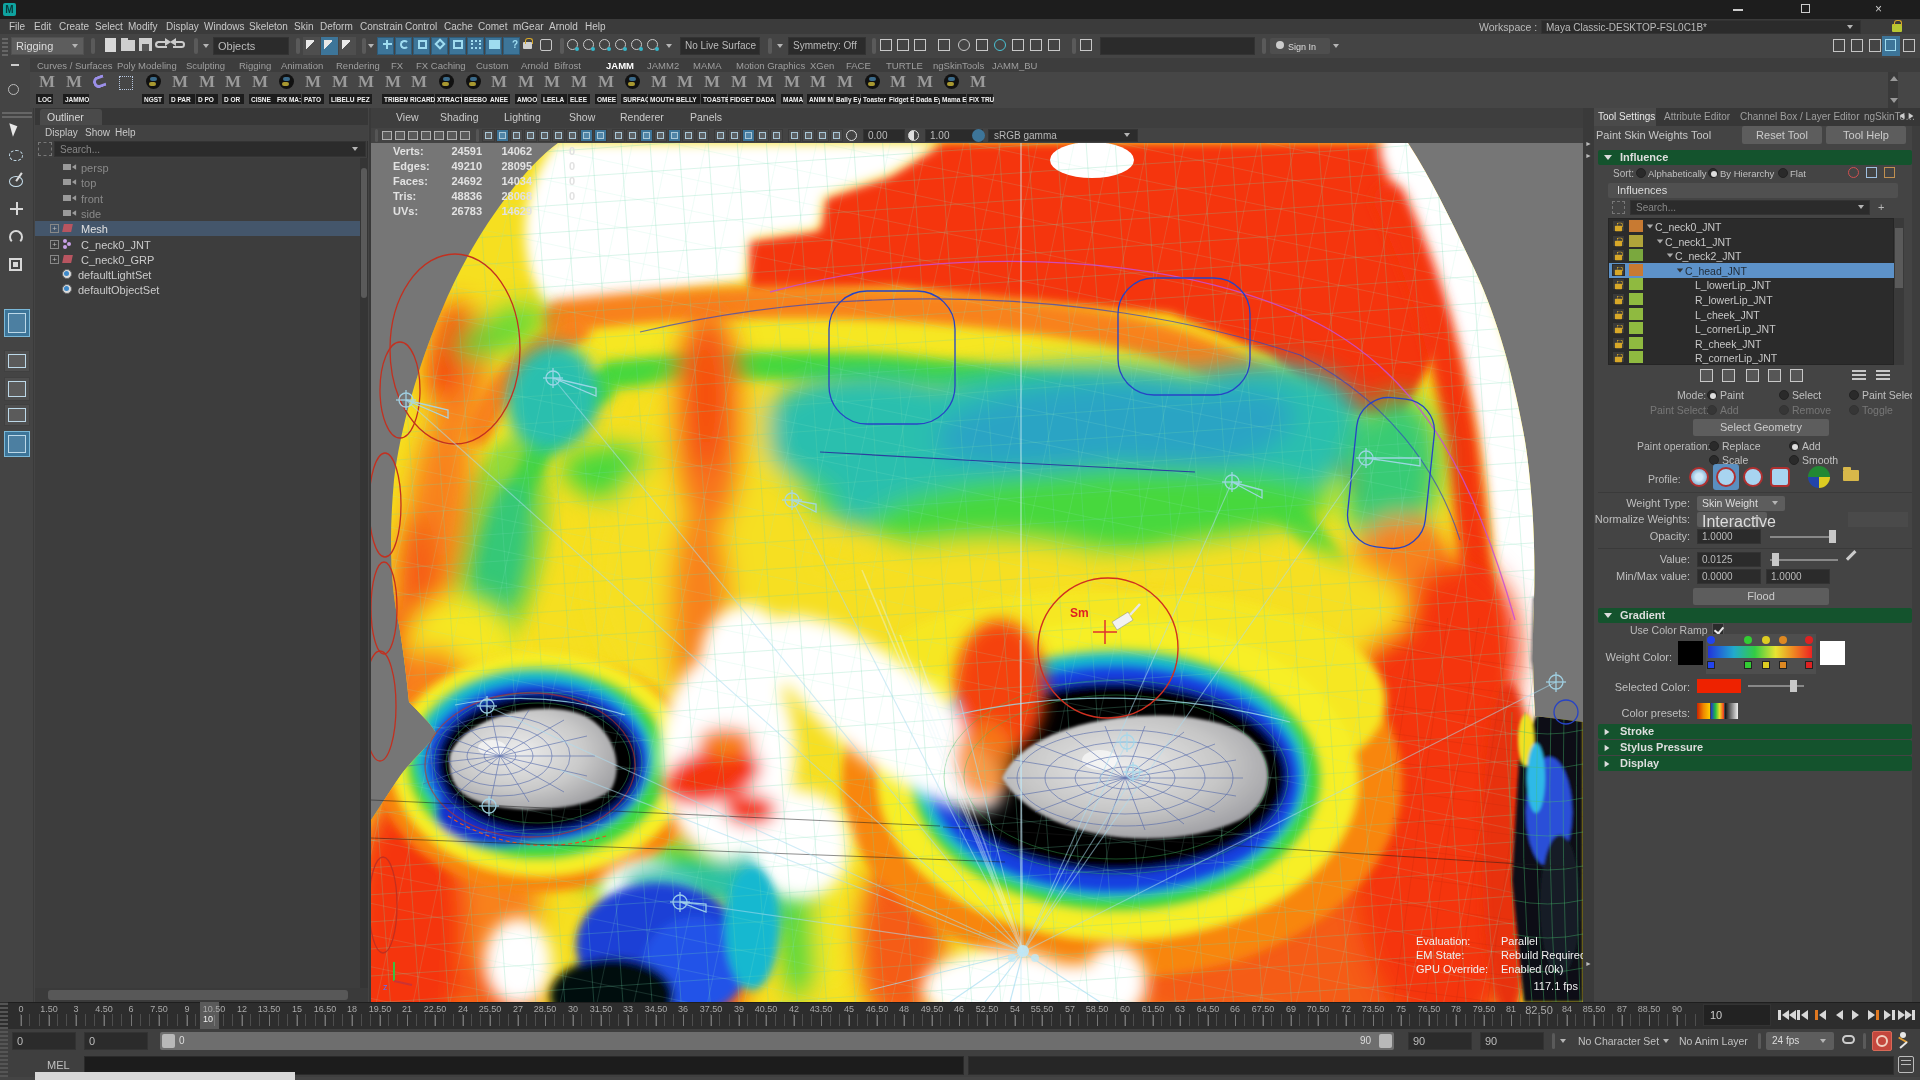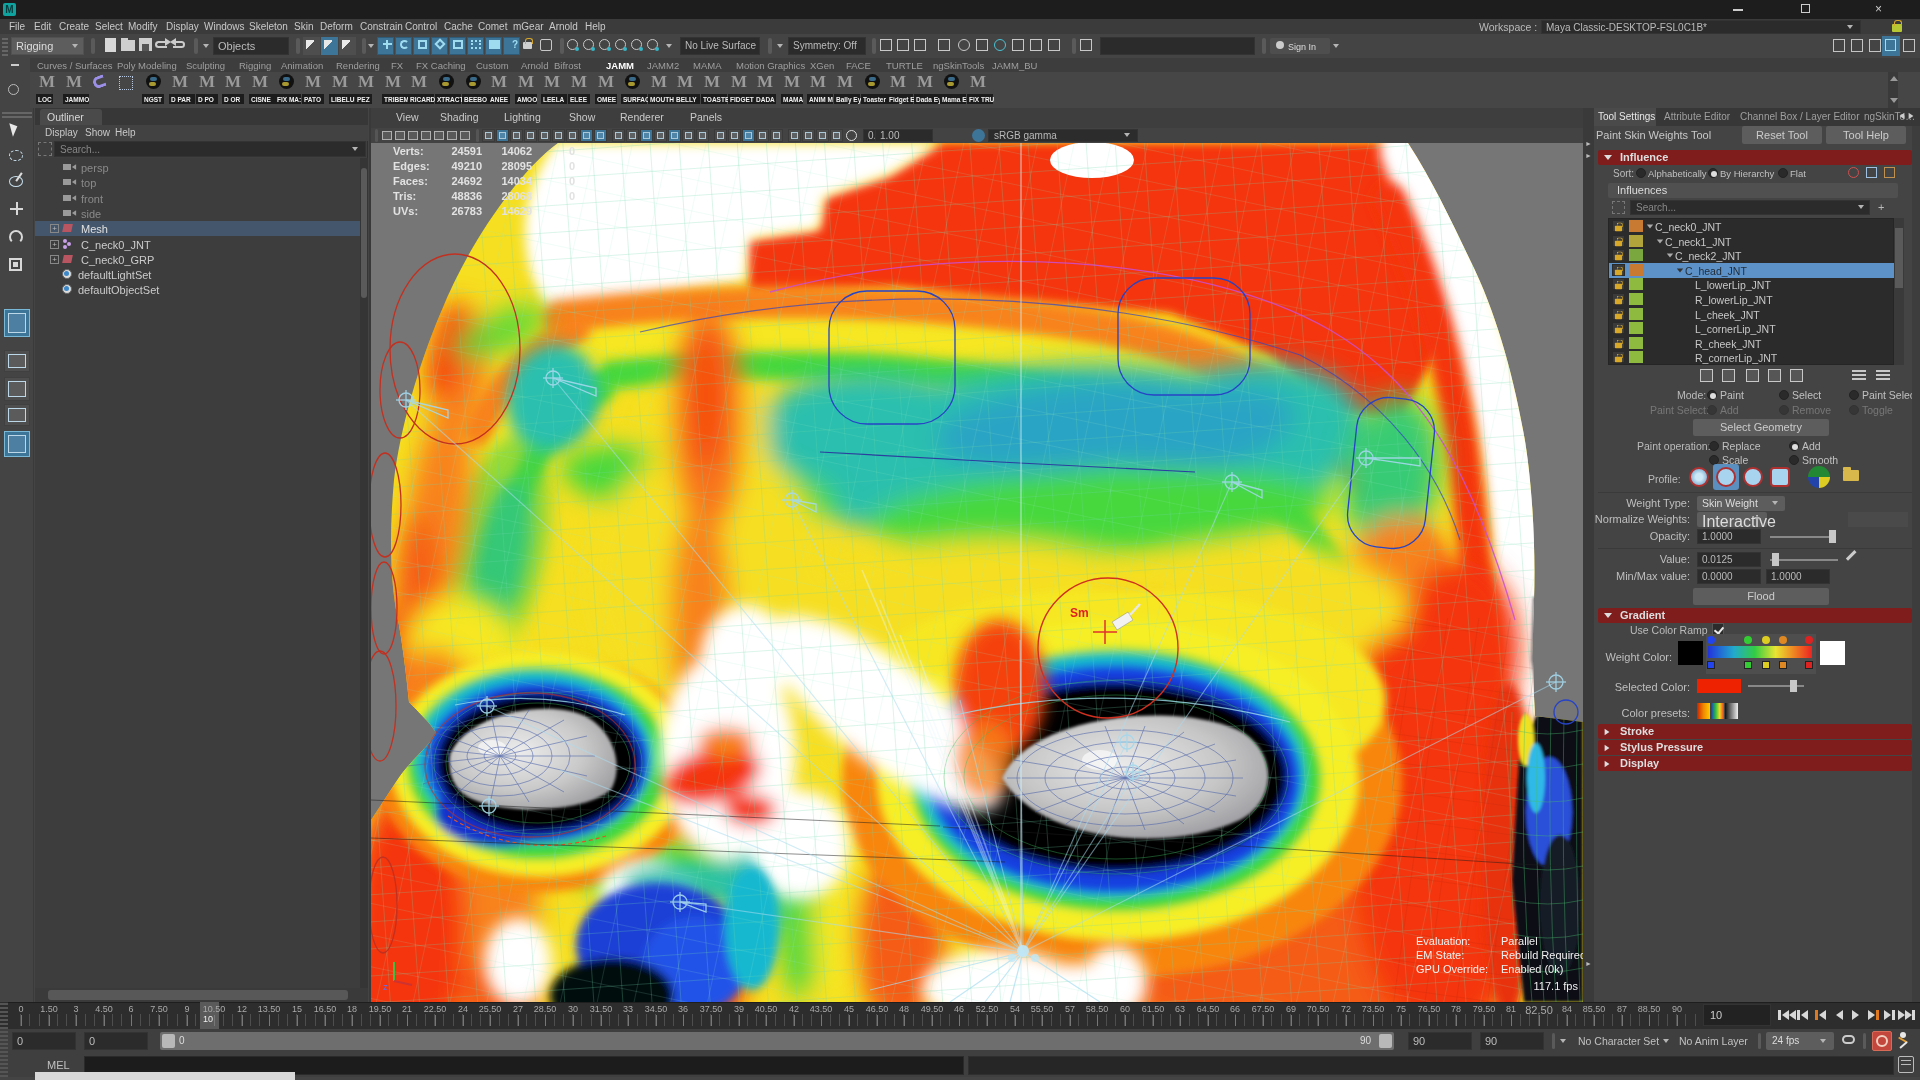--- a/index.html
+++ b/index.html
@@ -8,21 +8,21 @@
 .txt{position:absolute;white-space:nowrap}
 .fld{position:absolute;background:#2b2b2b;border:1px solid #333;color:#bbb;font-size:11px;line-height:16px;padding-left:4px}
 .btn{position:absolute;background:#5d5d5d;color:#ccc;font-size:11px;text-align:center;border-radius:2px}
 .sep{position:absolute;width:4px;border-radius:2px;background:#5a5a5a}
 .gib{position:absolute;background:#3d7599;border:1px solid #2e5b78}
 .tri-r{position:absolute;width:0;height:0;border-top:4px solid transparent;border-bottom:4px solid transparent;border-left:6px solid #ccc}
 .tri-l{position:absolute;width:0;height:0;border-top:4px solid transparent;border-bottom:4px solid transparent;border-right:6px solid #ccc}
 .tri-d{position:absolute;width:0;height:0;border-left:3.5px solid transparent;border-right:3.5px solid transparent;border-top:4.5px solid #b5b5b5}
 .radio{position:absolute;width:10px;height:10px;border-radius:50%;background:#2a2a2a;border:1px solid #222}
 .radio.on::after{content:"";position:absolute;left:2px;top:2px;width:6px;height:6px;border-radius:50%;background:#ddd}
-.hdr{position:absolute;left:1598px;width:314px;height:15px;background:#7f1d1d;border-radius:2px;color:#dfdfdf;font-size:11px;font-weight:bold;padding-left:22px;line-height:15px}
+.hdr{position:absolute;left:1598px;width:314px;height:15px;background:#14532d;border-radius:2px;color:#dfdfdf;font-size:11px;font-weight:bold;padding-left:22px;line-height:15px}
 .arr-d{position:absolute;width:0;height:0;border-left:4px solid transparent;border-right:4px solid transparent;border-top:5px solid #ccc}
 .lbl{position:absolute;color:#bfbfbf;font-size:11px;white-space:nowrap;text-align:right}
 .lock{position:absolute;width:9px;height:7px;background:#d8a828;border-radius:1px}
 .lock::before{content:"";position:absolute;left:1.5px;top:-4px;width:6px;height:5px;border:1.5px solid #d8a828;border-bottom:none;border-radius:3px 3px 0 0}
 .chk{position:absolute;width:12px;height:12px;background:#2b2b2b;border:1px solid #555}
 .chk::after{content:"";position:absolute;left:2.5px;top:1px;width:4px;height:7px;border:solid #e8e8e8;border-width:0 2px 2px 0;transform:rotate(40deg)}
 </style></head><body>
 <div id="root">
 <div class="ab" style="left:0;top:0;width:1920px;height:19px;background:#1d1d1d"></div>
 <div class="ab" style="left:3px;top:3px;width:13px;height:13px;background:#0fa3a0;border-radius:2px;color:#063c3c;font-weight:bold;font-size:10px;text-align:center;line-height:13px">M</div>
@@ -419,21 +419,21 @@
 <div class="ab" style="left:791px;top:132px;width:7px;height:7px;border:1px solid #aac8d8;background:rgba(200,230,245,0.15)"></div>
 <div class="ab" style="left:802px;top:129px;width:13px;height:13px;background:#4a4a4a;border:1px solid #3a3a3a"></div>
 <div class="ab" style="left:805px;top:132px;width:7px;height:7px;border:1px solid #aac8d8;background:rgba(200,230,245,0.15)"></div>
 <div class="ab" style="left:816px;top:129px;width:13px;height:13px;background:#4a4a4a;border:1px solid #3a3a3a"></div>
 <div class="ab" style="left:819px;top:132px;width:7px;height:7px;border:1px solid #aac8d8;background:rgba(200,230,245,0.15)"></div>
 <div class="ab" style="left:830px;top:129px;width:13px;height:13px;background:#4a4a4a;border:1px solid #3a3a3a"></div>
 <div class="ab" style="left:833px;top:132px;width:7px;height:7px;border:1px solid #aac8d8;background:rgba(200,230,245,0.15)"></div>
 <div class="ab" style="left:846px;top:130px;width:11px;height:11px;border:1.5px solid #ddd;border-radius:50%"></div>
 <div class="ab fld" style="left:863px;top:129px;width:42px;height:13px;font-size:10px;line-height:12px">0.00</div>
 <div class="ab" style="left:908px;top:130px;width:11px;height:11px;border:1.5px solid #ddd;border-radius:50%;background:linear-gradient(90deg,#ddd 50%,transparent 50%)"></div>
-<div class="ab fld" style="left:875px;top:129px;width:58px;height:13px;font-size:10px;line-height:12px">1.00</div>
+<div class="ab fld" style="left:925px;top:129px;width:58px;height:13px;font-size:10px;line-height:12px">1.00</div>
 <div class="ab" style="left:972px;top:129px;width:13px;height:13px;border-radius:50%;background:#3d7599"></div>
 <div class="ab" style="left:988px;top:129px;width:150px;height:13px;background:#2c2c2c;border:1px solid #333"></div>
 <div class="txt" style="left:994px;top:130px;font-size:10px;color:#b8b8b8">sRGB gamma</div>
 <div class="tri-d" style="left:1124px;top:133px"></div>
 <div class="ab" style="left:371px;top:143px;width:1212px;height:859px">
 <svg width="1212" height="859" viewBox="371 143 1212 859">
 <defs>
 <clipPath id="hc">
             <path d="M558,143 C520,170 468,244 441,312 C418,366 400,430 394,480 C389,535 390,585 399,625 C404,655 407,682 409,702 C420,714 430,722 436,733 C428,748 412,758 396,782 L371,820 L371,1002 L1583,1002 L1583,722 L1535,716 C1533,680 1532,640 1534,600 C1536,540 1531,470 1523,430 C1512,370 1495,310 1470,260 C1452,222 1432,180 1408,143 Z"></path>
           </clipPath>

